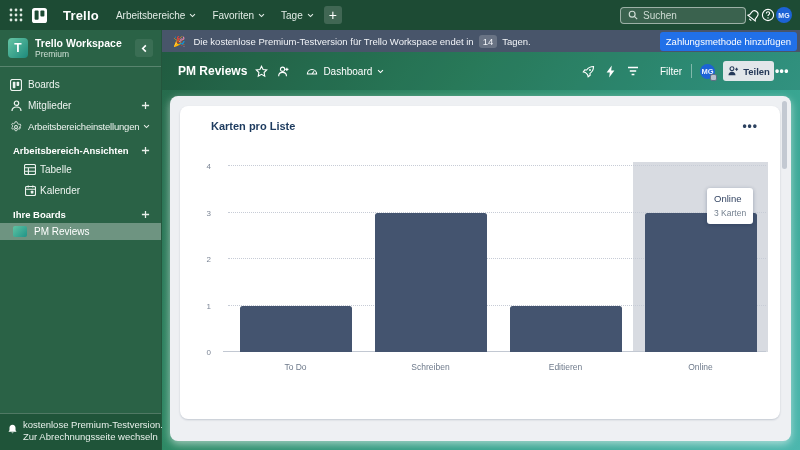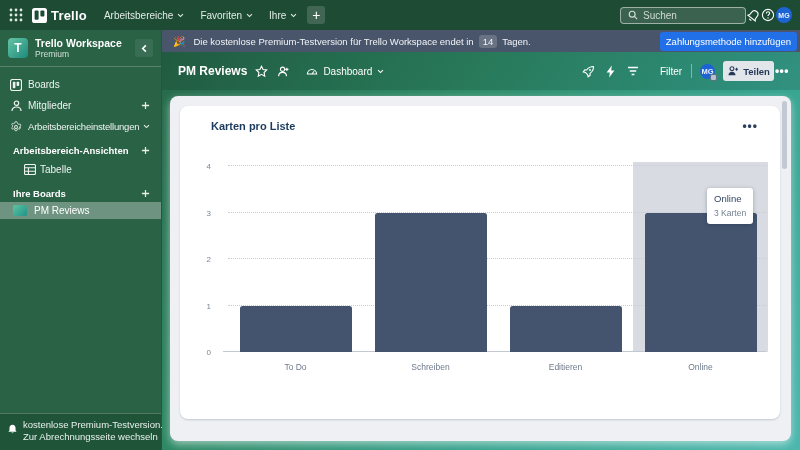--- a/index.html
+++ b/index.html
@@ -3,21 +3,21 @@
 <meta charset="utf-8">
 <style>
   * { margin:0; padding:0; box-sizing:border-box; }
   html,body { width:800px; height:450px; overflow:hidden; }
   body { font-family:"Liberation Sans", sans-serif; -webkit-font-smoothing:antialiased; }
 
   
   .topbar { height:30px; background:#1d4b34; display:flex; align-items:center; padding:0 8px 0 6px; color:#dfeae3; }
   .tb-left { display:flex; align-items:center; flex:1; }
   .grid-icon { width:20px; height:22px; display:flex; align-items:center; justify-content:center; border-radius:3px; }
-  .logo { display:flex; align-items:center; gap:4px; margin:0 9px 0 6px;justify-content:center; }
+  .logo { display:flex; align-items:center; gap:16px; margin:0 9px 0 6px;justify-content:center; }
   .logo-text { font-size:13px; font-weight:700; color:#fff; letter-spacing:.2px; }
   .tb-nav { display:flex; align-items:center; }
   .tb-nav-item { display:flex; align-items:center; gap:4px; font-size:10px; font-weight:500; color:#e2ece6; padding:4px 8px; border-radius:3px; cursor:pointer; }
   .chev { width:7px; height:7px; display:inline-block; }
   .plus-btn { width:18px; height:18px; margin-left:2px; border-radius:3px; background:rgba(255,255,255,.16); color:#fff; display:flex; align-items:center; justify-content:center; font-size:14px; line-height:1; cursor:pointer; }
   .tb-right { display:flex; align-items:center; gap:1px; }
   .search-box { width:126px; height:17px; border:1px solid rgba(255,255,255,.5); background:rgba(255,255,255,.13); border-radius:4px; display:flex; align-items:center; gap:5px; padding:0 7px; }
   .search-box span { font-size:10px; color:#cfdcd4; }
   .icon-btn { display:flex; align-items:center; justify-content:center; cursor:pointer; }
   .avatar { width:16px; height:16px; border-radius:50%; background:#1c63d6; color:#e7f0ff; font-size:7px; font-weight:700; display:flex; align-items:center; justify-content:center; letter-spacing:.2px; cursor:pointer; }
@@ -127,21 +127,21 @@
             <path d="M1.5 3 5 6.5 8.5 3"></path>
           </svg>
       </div>
       <div class="tb-nav-item">
         <span>Favoriten</span>
         <svg class="chev" viewBox="0 0 10 10" fill="none" stroke="#e2ece6" stroke-width="1.6">
             <path d="M1.5 3 5 6.5 8.5 3"></path>
           </svg>
       </div>
       <div class="tb-nav-item">
-        <span>Ihre</span>
+        <span>Tage</span>
         <svg class="chev" viewBox="0 0 10 10" fill="none" stroke="#e2ece6" stroke-width="1.6">
             <path d="M1.5 3 5 6.5 8.5 3"></path>
           </svg>
       </div>
     </nav>
     <div class="plus-btn">+</div>
   </div>
   <div class="tb-right">
     <div class="search-box">
       <svg width="10" height="10" viewBox="0 0 12 12" fill="none" stroke="#cfdcd4" stroke-width="1.4">
@@ -234,20 +234,30 @@
       </span>
     </div>
     <div class="sb-item sb-sub">
       <span class="sb-ic">
         <svg width="12" height="11" viewBox="0 0 12 11" fill="none" stroke="#eef4f0" stroke-width="1.1">
             <rect x=".5" y=".5" width="11" height="10" rx="1.4"></rect>
             <path d="M.5 3.8 H11.5 M.5 7.2 H11.5 M4.4 3.8 V10.5"></path>
           </svg>
       </span>
       <span class="sb-label">Tabelle</span>
+    </div>
+    <div class="sb-item sb-sub">
+      <span class="sb-ic">
+        <svg width="11" height="11" viewBox="0 0 11 11" fill="none" stroke="#eef4f0" stroke-width="1.1">
+            <rect x=".5" y="1.5" width="10" height="9" rx="1.4"></rect>
+            <path d="M.5 4.2 H10.5 M3.2 .4 V2.4 M7.8 .4 V2.4"></path>
+            <rect x="5.8" y="5.8" width="2.6" height="2.6" rx=".5" fill="#eef4f0" stroke="none"></rect>
+          </svg>
+      </span>
+      <span class="sb-label">Kalender</span>
     </div>
 
     <div class="sb-section" style="margin-top:4px;">
       <span class="sb-label">Ihre Boards</span>
       <span class="sb-action">
         <svg width="9" height="9" viewBox="0 0 10 10" stroke="#e8efe9" stroke-width="1.4">
             <path d="M5 1 V9 M1 5 H9"></path>
           </svg>
       </span>
     </div>

